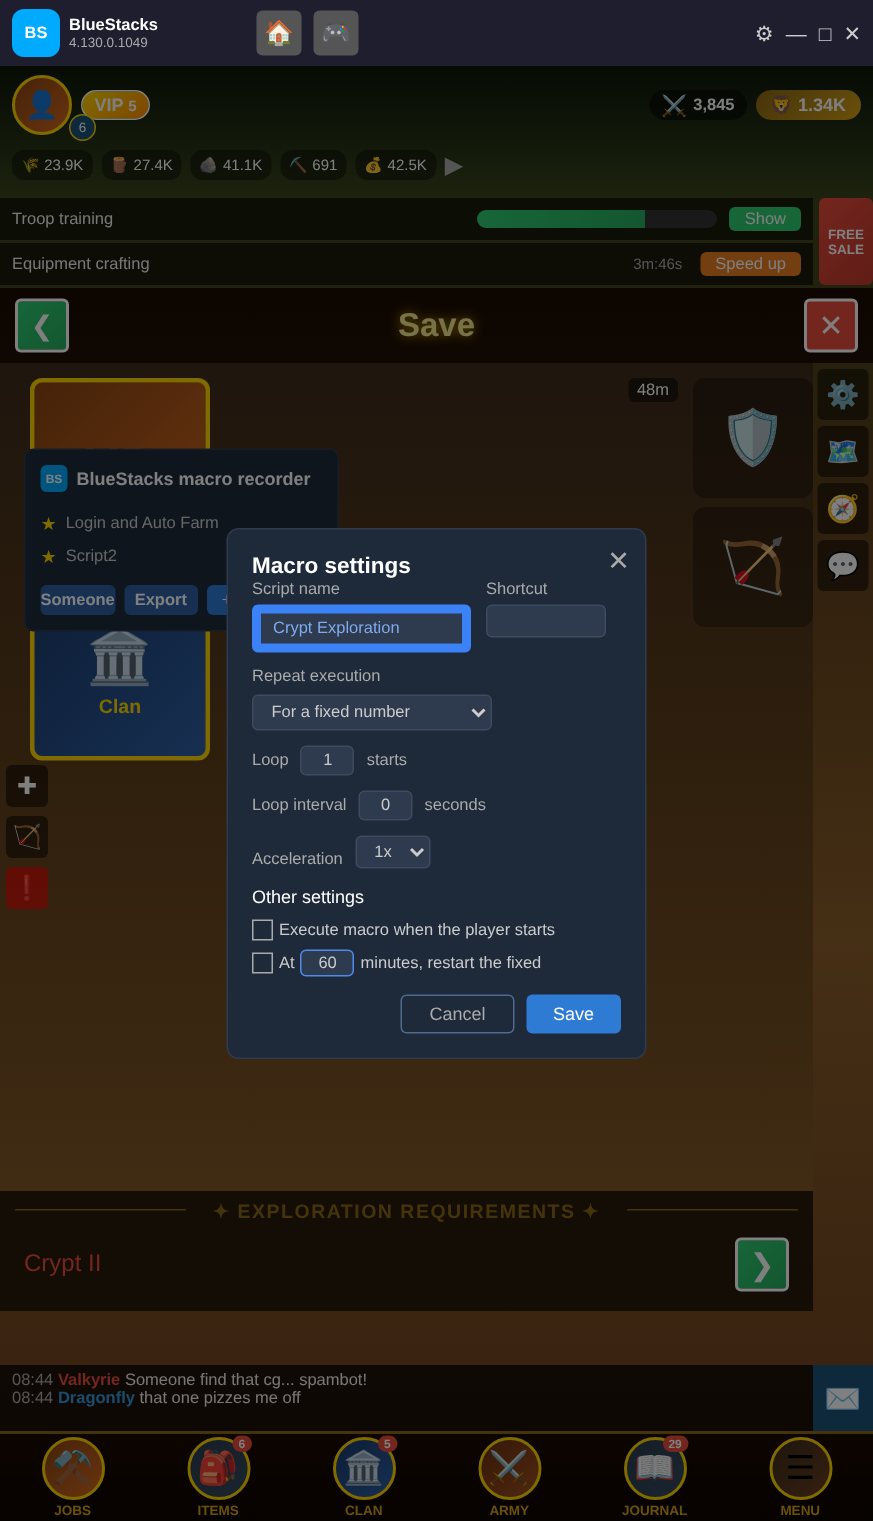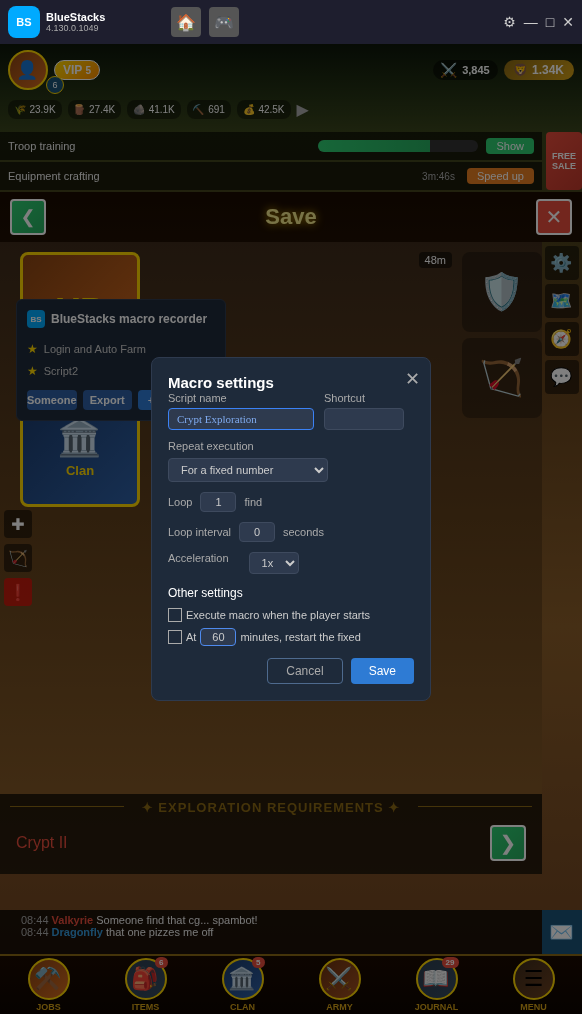--- a/index.html
+++ b/index.html
@@ -262,21 +262,21 @@
 
     
     .chat-bar {
       position: absolute;
       bottom: 60px; left: 0; right: 0;
       background: rgba(0,0,0,0.75);
       padding: 4px 8px;
       height: 44px;
     }
     .chat-line { font-size: 11px; }
-    .chat-time { color: #aaa; margin-left: 13px; }
+    .chat-time { color: #aaa; }
     .chat-name-valkyrie { color: #e74c3c; font-weight: bold; }
     .chat-name-dragonfly { color: #3498db; font-weight: bold; }
     .chat-text { color: #eee; }
 
     
     .bottom-nav {
       position: absolute;
       bottom: 0; left: 0; right: 0;
       height: 60px;
       background: linear-gradient(180deg, #1a0a00, #0d0500);
@@ -365,23 +365,23 @@
     .modal-title { color: white; font-size: 15px; font-weight: bold; margin-bottom: 12px; }
     .modal-close {
       position: absolute; top: 10px; right: 10px;
       background: none; border: none;
       color: #aaa; font-size: 18px; cursor: pointer;
     }
     .modal-label { color: #aaa; font-size: 11px; margin-bottom: 4px; }
     .modal-row { display: flex; gap: 10px; margin-bottom: 10px; }
     .modal-col { flex: 1; }
     .modal-input {
-      width: 100%; background: #2e3a4e; border: 1px solid #3b82f6;
+      width: 100%; background: #2e3a4e; border: 6px solid #3b82f6;
       border-radius: 4px; color: #7faaee; font-size: 11px;
-      padding: 4px 8px; outline: none; font-family: Liberation Serif, serif;
+      padding: 4px 8px; outline: none;
     }
     .modal-shortcut-input {
       width: 80px; background: #2e3a4e; border: 1px solid #3e4a5e;
       border-radius: 4px; color: #aaa; font-size: 11px;
       padding: 4px 8px; outline: none;
     }
     .modal-section-label { color: #aaa; font-size: 11px; margin-bottom: 6px; }
     .modal-select {
       background: #2e3a4e; border: 1px solid #3e4a5e;
       border-radius: 4px; color: #ccc; font-size: 11px;
@@ -401,21 +401,21 @@
       display: flex; align-items: center; gap: 8px; margin-bottom: 10px;
     }
     .interval-label { color: #aaa; font-size: 11px; }
     .interval-input {
       width: 36px; background: #2e3a4e; border: 1px solid #3e4a5e;
       border-radius: 4px; color: #ccc; font-size: 11px;
       padding: 3px 6px; text-align: center; outline: none;
     }
     .interval-seconds { color: #aaa; font-size: 11px; }
     .accel-row {
-      display: flex; align-items: flex-start; gap: 20px; margin-bottom: 12px;
+      display: flex; align-items: flex-end; gap: 8px; margin-bottom: 12px;
     }
     .accel-label { color: #aaa; font-size: 11px; }
     .accel-select {
       background: #2e3a4e; border: 1px solid #3e4a5e;
       border-radius: 4px; color: #ccc; font-size: 11px;
       padding: 3px 8px; outline: none;
     }
     .other-settings-label { color: white; font-size: 12px; margin-bottom: 8px; }
     .checkbox-row {
       display: flex; align-items: center; gap: 4px; margin-bottom: 6px;
@@ -679,21 +679,21 @@
         <select class="modal-select" style="width:160px;">
           <option>For a fixed number</option>
           <option>Infinite</option>
           <option>Until condition</option>
         </select>
       </div>
 
       <div class="loop-row">
         <span class="loop-label">Loop</span>
         <input class="loop-num-input" type="text" value="1" style="">
-        <span class="loop-times">find</span>
+        <span class="loop-times">starts</span>
       </div>
 
       <div class="interval-row">
         <span class="interval-label">Loop interval</span>
         <input class="interval-input" type="text" value="0" style="">
         <span class="interval-seconds">seconds</span>
       </div>
 
       <div class="accel-row">
         <span class="accel-label">Acceleration</span>

